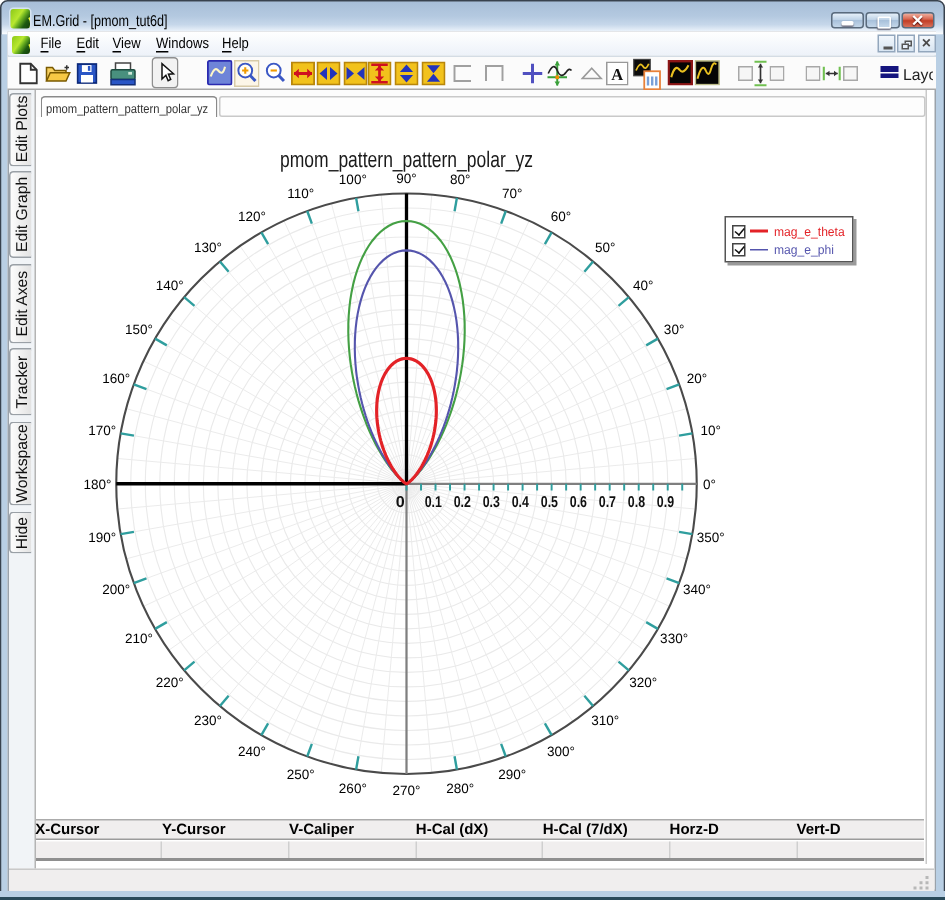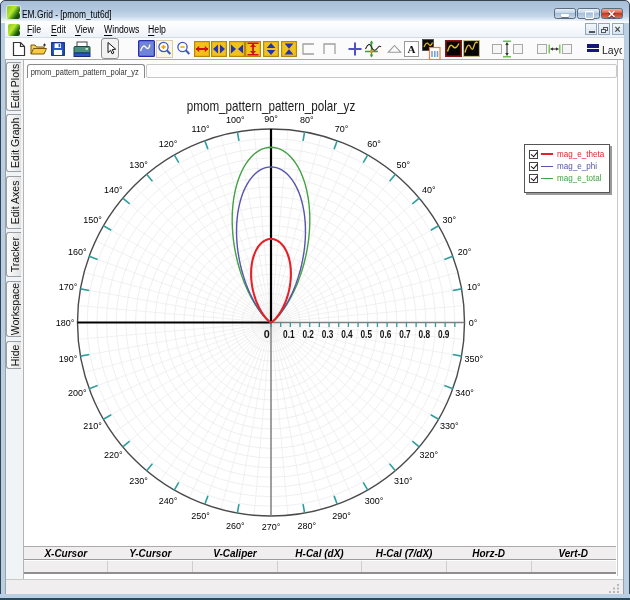--- a/index.html
+++ b/index.html
@@ -26,29 +26,29 @@
 .menuitem u { text-decoration:underline; text-underline-offset:1.5px; }
 .mdibtn { position:absolute; top:23px; width:12px; height:12px; border:1px solid #93a7bd; background:linear-gradient(#f2f7fc,#d8e5f2); font-size:9px; color:#444; text-align:center; line-height:10px; }
 #toolbar { position:absolute; left:5px; top:36.5px; width:618.5px; height:23.5px; background:#fbfbfb; border-bottom:1px solid #a9a9a9; border-top:1px solid #d4dce4; }
 #tabstrip { position:absolute; left:24px; top:60px; width:594px; height:18px; background:#fcfcfc; }
 #maintab { position:absolute; left:27px; top:63.5px; width:118px; height:15px; background:#fff; border:1px solid #8a8a8a; border-bottom:none; border-radius:3px 3px 0 0; font-size:8.5px; color:#333; line-height:14px; overflow:hidden; }
 #maintab span { display:inline-block; transform:scaleX(0.88); transform-origin:0 0; padding-left:3px; white-space:nowrap; }
 #sidebar { position:absolute; left:6px; top:60px; width:18px; height:534px; background:#f1f4f7; border-right:1px solid #b4b4b4; }
 .vtab { position:absolute; left:6px; width:15px; background:linear-gradient(90deg,#fdfdfd,#e2e2e2); border:1px solid #9aa0a6; border-radius:3px 0 0 3px; border-right:none; }
 .vtab span { position:absolute; left:0.5px; top:50%; transform:translateY(-50%) ; writing-mode:vertical-rl; transform:rotate(180deg) translateY(50%); font-size:10.5px; color:#111; width:14px; text-align:center; height:100%; display:flex; align-items:center; justify-content:center; writing-mode:vertical-rl; }
 #client { position:absolute; left:24px; top:78px; width:594px; height:468px; background:#fff; }
-#legend { position:absolute; left:483px; top:143.5px; width:85.5px; height:49px; background:#fff; border:1px solid #555; box-shadow:2px 2px 0 #9a9a9a; padding:3.5px 0 0 3.5px; overflow:hidden;margin-left:41px; }
+#legend { position:absolute; left:483px; top:143.5px; width:85.5px; height:31px; background:#fff; border:1px solid #555; box-shadow:2px 2px 0 #9a9a9a; padding:3.5px 0 0 3.5px; overflow:hidden; }
 .lrow { height:12px; display:flex; align-items:center; }
 .lbox { width:9px; height:9px; border:1px solid #444; background:#fff; position:relative; }
 .lbox::after { content:""; position:absolute; left:1.2px; top:1.2px; width:4.5px; height:2.5px; border-left:1.6px solid #111; border-bottom:1.6px solid #111; transform:rotate(-50deg); }
 .lline { width:12px; margin-left:3.5px; }
 .ltxt { font-size:8.5px; margin-left:4px; transform:scaleX(0.95); transform-origin:0 50%; white-space:nowrap; }
 #btable { position:absolute; left:23.5px; top:546px; width:592px; }
 #bhdr { display:flex; height:14px; background:#f0eeee; border-top:1px solid #ababab; border-bottom:1px solid #9b9b9b; }
-.hc { flex:1; font-size:10px; font-weight:bold; color:#000; text-align:center; line-height:13.5px;font-style:italic; }
+.hc { flex:1; font-size:10px; font-weight:bold; color:#000; text-align:left; line-height:13.5px; }
 #brow { display:flex; height:13px; background:#f0eeee; border-bottom:2px solid #8f8f8f; margin-top:1px; }
 .cc { flex:1; border-right:1px solid #cfcfcf; }
 .cc:last-child { border-right:none; }
 #statusbar { position:absolute; left:6px; top:578.5px; width:617px; height:15px; background:#f0eeee; border-top:1px solid #c9c9c9; }
 #botframe { position:absolute; left:0px; top:594px; width:630px; height:6px; background:#b9cfe4; border-bottom:2px solid #2a4a5a; }
 #rline1 { position:absolute; left:617px; top:60px; width:1px; height:516px; background:#c9c9c9; }
 </style></head><body>
 <div id="frame"></div>
 <div id="appicon"></div>
 <div id="titletxt">EM.Grid - [pmom_tut6d]</div>

